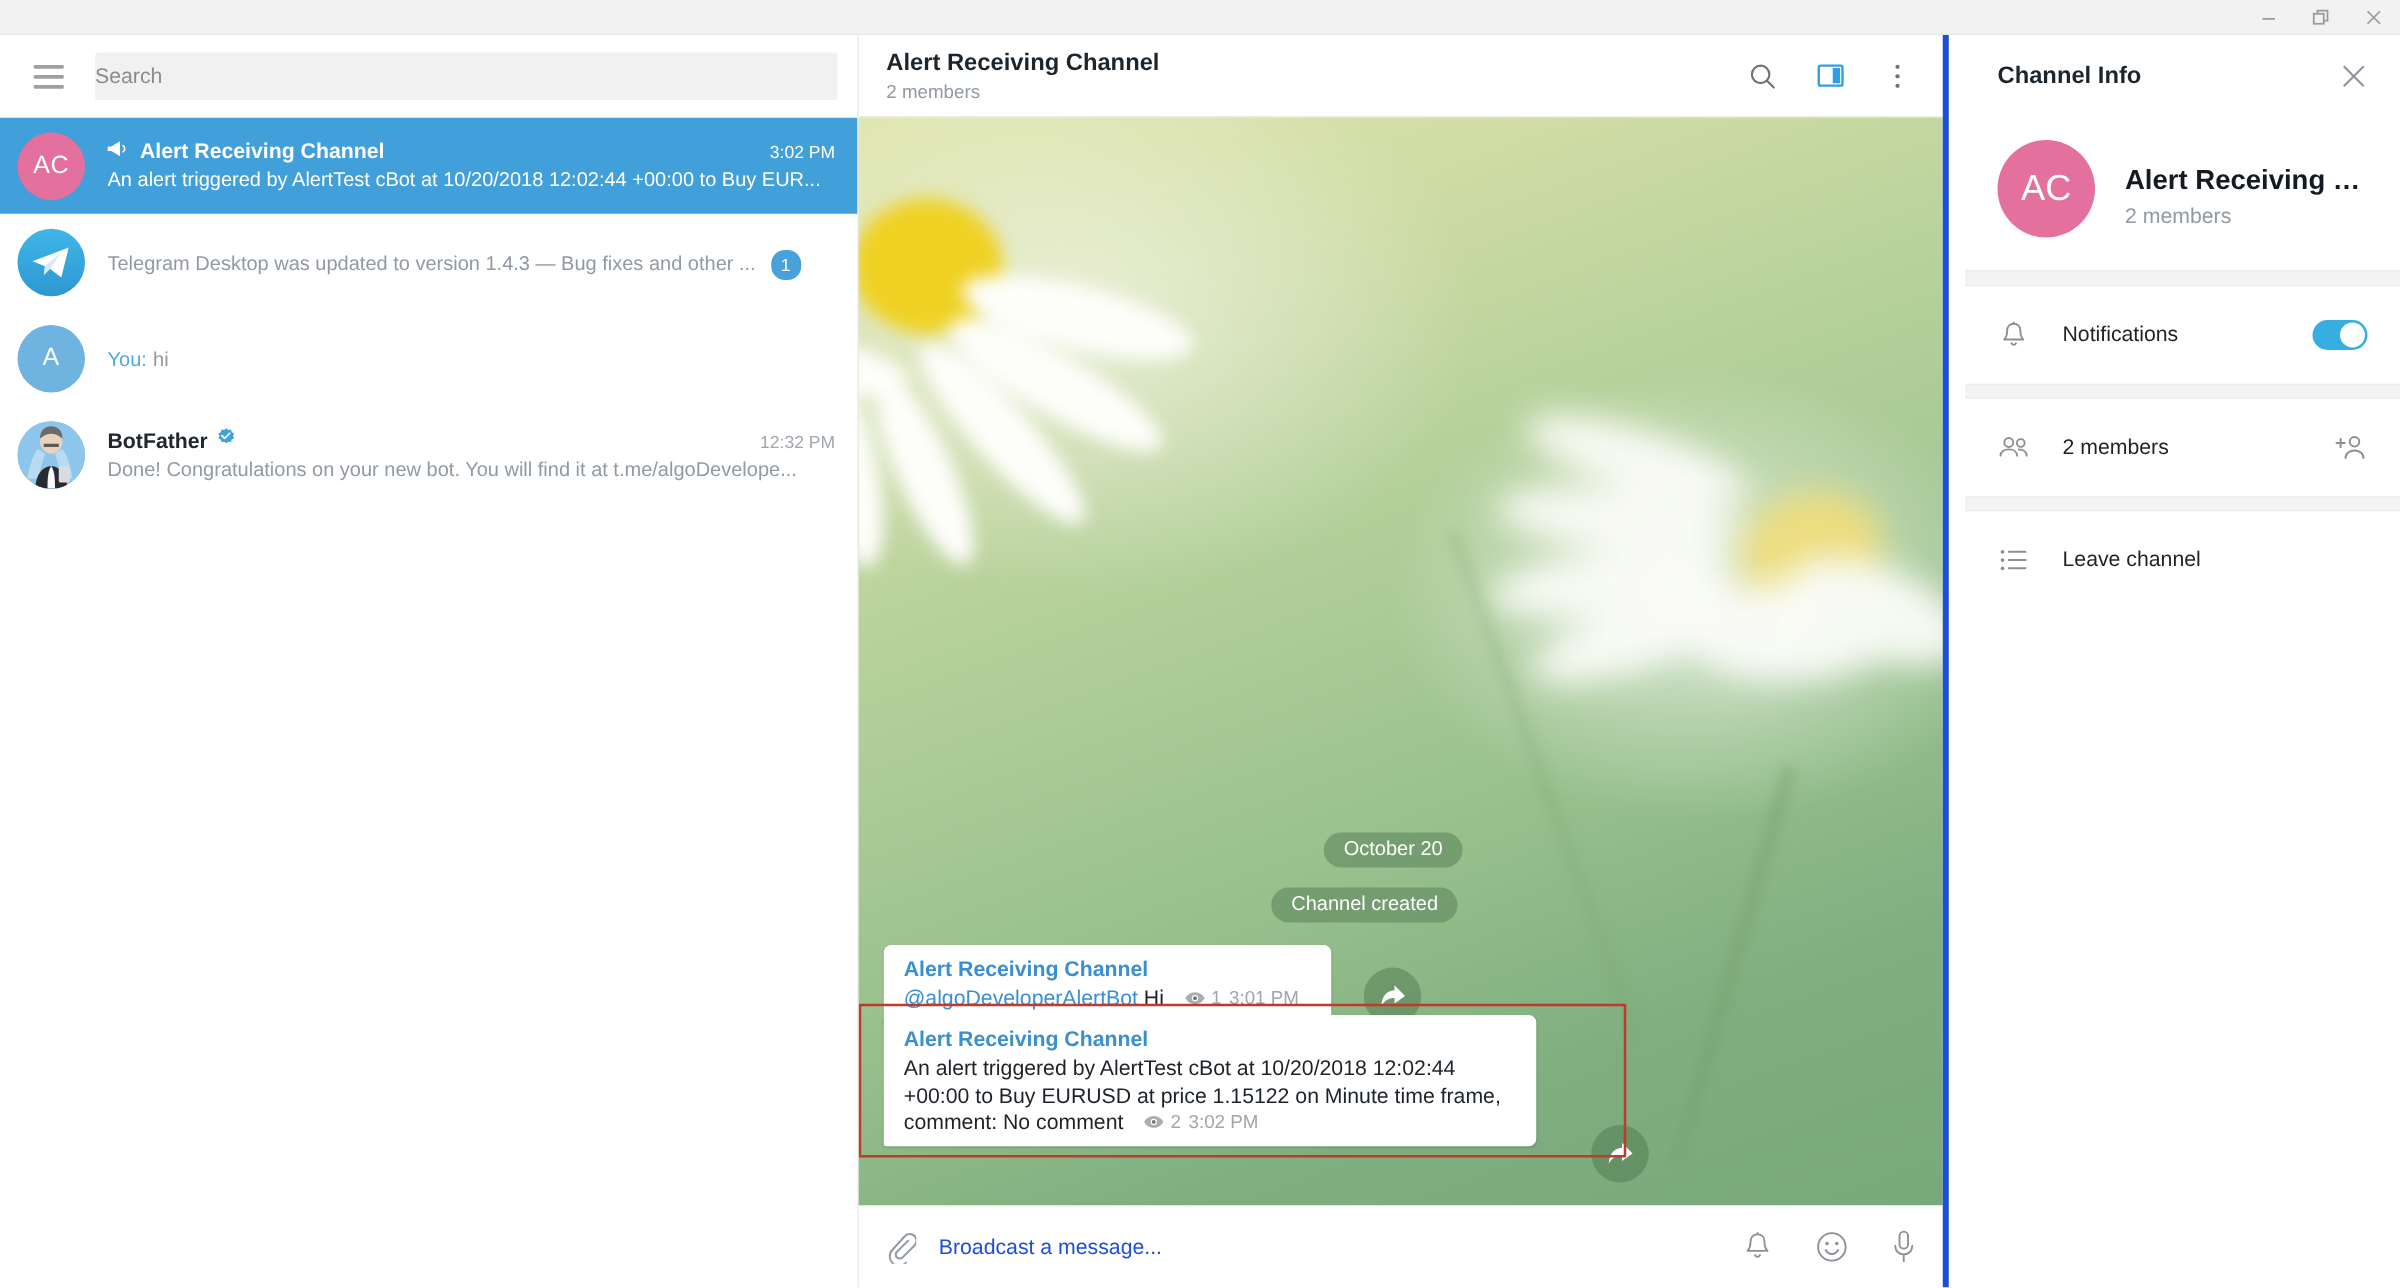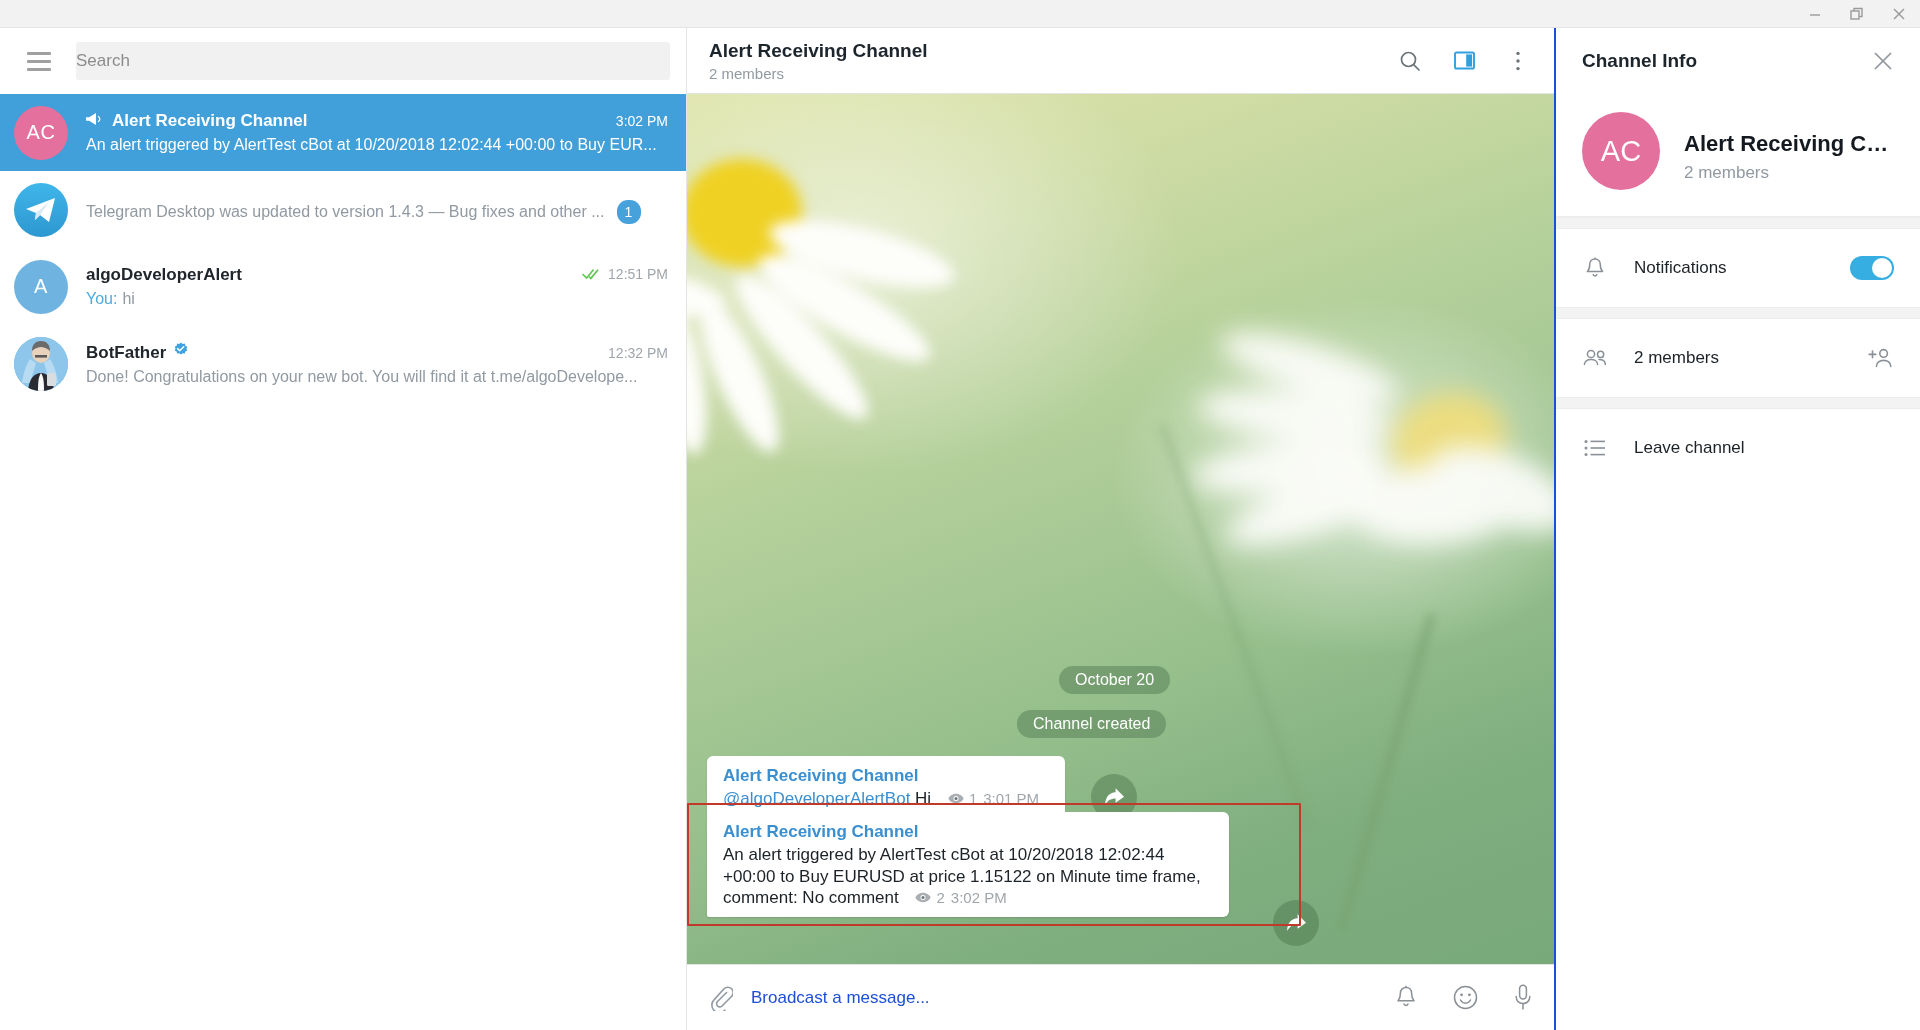--- a/index.html
+++ b/index.html
@@ -134,22 +134,22 @@
 
   .composer {
     height: 66px; flex: 0 0 66px; background: #fff; border-top: 1px solid #e4e4e4;
     display: flex; align-items: center; padding: 0 22px; gap: 18px;
   }
   .composer .ph { font-size: 17px; color: #1d4ed8; flex: 1 1 auto; }
   .comp-icons { display:flex; align-items:center; gap: 36px; color: #8a9096; }
 
   
   .infopanel {
-    width: 366px; flex: 0 0 366px; background: #fff; border-left: 2px solid #1d4ed8;
-    display: flex; flex-direction: column;
+    width: 366px; flex: 0 0 366px; background: #fff; border-left: 5px solid #1d4ed8;
+    display: flex; flex-direction: column; padding-left: 13px;
   }
   .ip-head { height: 66px; flex:0 0 66px; display:flex; align-items:center; padding: 0 26px; }
   .ip-title { font-size: 19px; font-weight: bold; color: #1d252c; }
   .ip-close { margin-left:auto; color:#8f969c; display:flex; }
   .ip-profile { display: flex; align-items: center; padding: 18px 26px 26px 26px; border-bottom: 1px solid #ededed; }
   .ip-avatar { width: 78px; height: 78px; border-radius: 50%; background: #e4709e; color:#fff;
                display:flex; align-items:center; justify-content:center; font-size: 29px; flex:0 0 78px;}
   .ip-meta { margin-left: 24px; min-width: 0; margin-top: 11px; }
   .ip-name { font-size: 22px; font-weight: bold; color: #141a1f; white-space: nowrap; overflow:hidden; text-overflow: ellipsis; }
   .ip-sub { font-size: 17px; color: #9199a1; margin-top: 6px; }
@@ -237,32 +237,20 @@
               <span class="badge">1</span>
             </div>
           </div>
         </div>
 
         <div class="chat-item">
           <div class="avatar al">
             <span>A</span>
           </div>
           <div class="chat-body">
-            <div class="chat-top">
-              <span class="chat-name">algoDeveloperAlert</span>
-              <span class="chat-time">
-                <span class="ticks">
-                  <svg width="20" height="12" viewBox="0 0 20 12">
-                      <polyline points="1,6.5 4.6,10 11,2.2" fill="none" stroke="currentColor" stroke-width="1.7" stroke-linecap="round"></polyline>
-                      <polyline points="7.5,9.2 8.8,10.4 15.6,2.2" fill="none" stroke="currentColor" stroke-width="1.7" stroke-linecap="round"></polyline>
-                    </svg>
-                </span>
-                <span>12:51 PM</span>
-              </span>
-            </div>
             <div class="chat-preview">
               <span class="you">You:</span>
               <span class="prev-text">hi</span>
             </div>
           </div>
         </div>
 
         <div class="chat-item">
           <div class="avatar bf">
             <svg class="botfather-art" width="54" height="54" viewBox="0 0 54 54">

